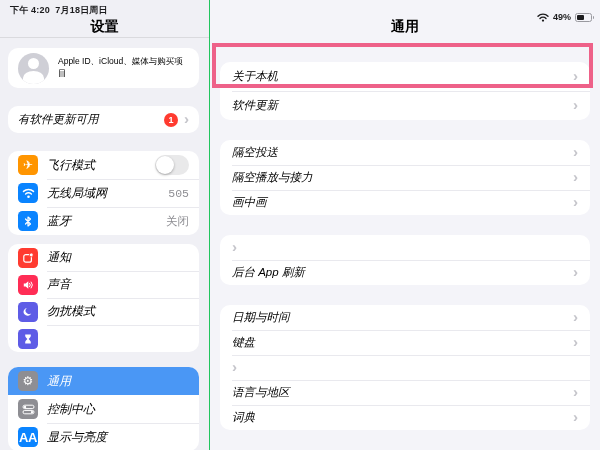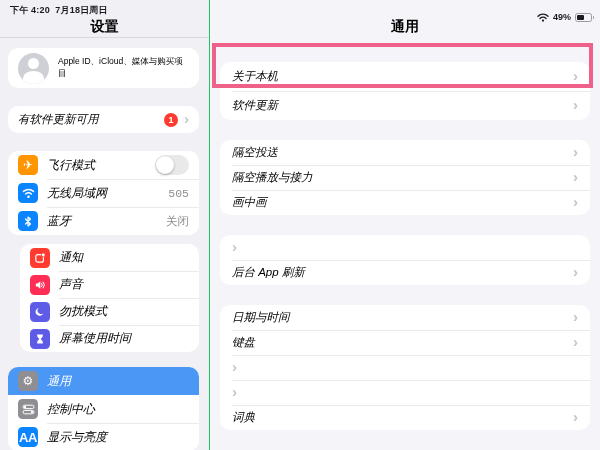--- a/index.html
+++ b/index.html
@@ -17,21 +17,21 @@
   .batt::after { content:""; position:absolute; right:-3px; top:2.5px; width:1.5px; height:3px; background:#9a9aa0; border-radius:0 1px 1px 0; }
   
   .sidebar { width:210px; height:450px; background:#f0f0f5; border-right:1px solid #22c55e; flex:none; }
   .detail  { flex:1; height:450px; background:#f4f4f9; position:relative; }
   .sidebar-header { margin-top:18px; height:20px; text-align:center; font-weight:700; font-size:14px; border-bottom:1px solid #dadade; }
   .detail-header  { margin-top:18px; height:20px; text-align:center; font-weight:700; font-size:14px; }
   .side-body { padding:5px 10px 0 8px; }
   .detail-body { padding:12px 10px 0 10px; }
   
   .card { background:#fff; border-radius:10px; overflow:hidden; }
-  .mt18 { margin-top:18px; } .mt9 { margin-top:9px;margin-left:12px; } .mt15 { margin-top:15px; } .mt20 { margin-top:20px; }
+  .mt18 { margin-top:18px; } .mt9 { margin-top:9px; } .mt15 { margin-top:15px; } .mt20 { margin-top:20px; }
   .srow { height:28px; display:flex; align-items:center; padding:0 10px; gap:9px; font-size:12px; position:relative; }
   .srow.h27 { height:27px; }
   .srow + .srow::before { content:""; position:absolute; top:0; left:39px; right:0; height:1px; background:#e9e9ee; }
   .srow.selected { background:var(--selected-row-blue,#4a97f5); color:#fff; }
   .srow.selected + .srow::before { background:transparent; }
   .icon { width:20px; height:20px; border-radius:4.5px; display:flex; align-items:center; justify-content:center; flex:none; color:#fff; }
   .glyph { font-size:12px; line-height:1; color:#fff; }
   .label { flex:1; white-space:nowrap; overflow:hidden;font-style:italic; }
   .value { color:#8e8e93; font-size:11.5px; flex:none;font-family:Liberation Mono, monospace; }
   .chev { color:#c5c5cb; font-size:15px; font-weight:600; line-height:1; flex:none; transform:translateY(-1px); }
@@ -151,21 +151,20 @@
             </svg>
           </span>
           <span class="label">勿扰模式</span>
         </div>
         <div class="srow h27">
           <span class="icon" style="background:var(--icon-indigo)">
             <svg width="12" height="12" viewBox="0 0 12 12">
               <path d="M3.2 1.6 h5.6 v1.2 c0 1.5-1.4 2.2-2.1 3.2 .7 1 2.1 1.7 2.1 3.2 v1.2 H3.2 v-1.2 c0-1.5 1.4-2.2 2.1-3.2 -.7-1-2.1-1.7-2.1-3.2 z" fill="#fff"></path>
             </svg>
           </span>
-          <span class="label">屏幕使用时间</span>
         </div>
       </div>
 
       <div class="card mt15">
         <div class="srow selected">
           <span class="icon" style="background:var(--icon-gray)">
               <span class="glyph">⚙</span>
             </span>
           <span class="label">通用</span>
         </div>
@@ -241,20 +240,21 @@
           <span class="chev">›</span>
         </div>
         <div class="drow">
           <span class="label">键盘</span>
           <span class="chev">›</span>
         </div>
         <div class="drow">
           <span class="chev">›</span>
         </div>
         <div class="drow">
+          <span class="label">语言与地区</span>
           <span class="chev">›</span>
         </div>
         <div class="drow">
           <span class="label">词典</span>
           <span class="chev">›</span>
         </div>
       </div>
 
     </div>
   </div>

